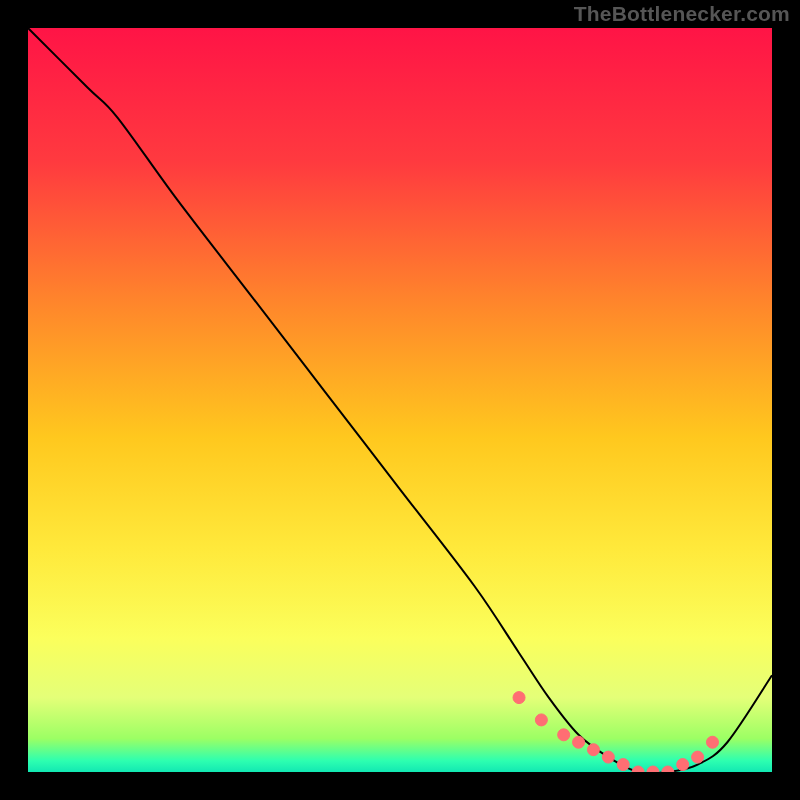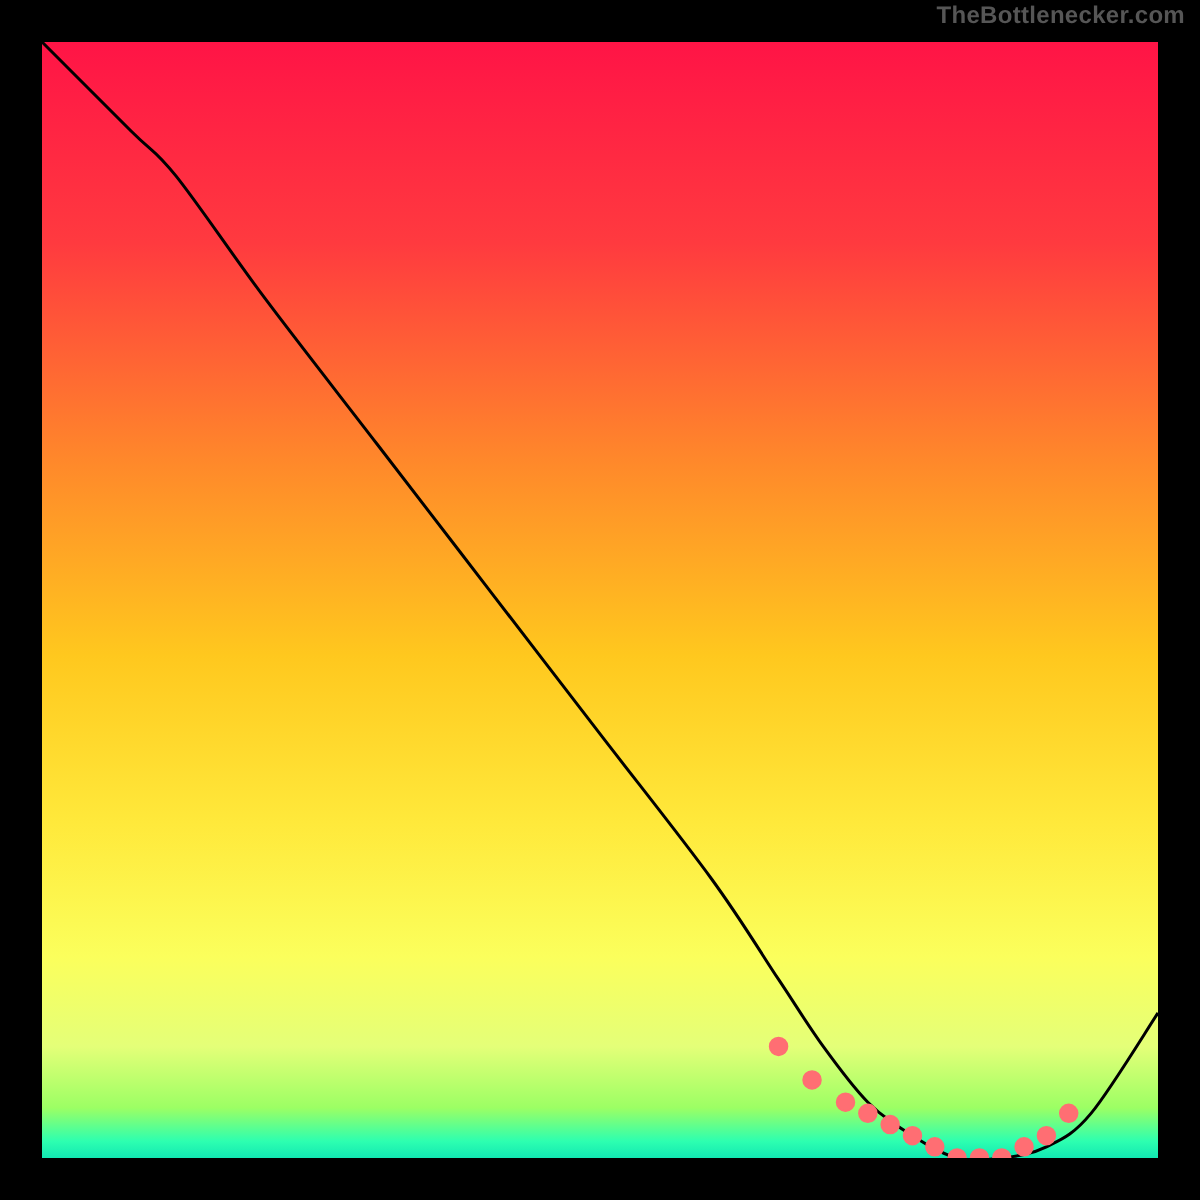--- a/index.html
+++ b/index.html
@@ -8,21 +8,21 @@
     position: relative;
     width: 800px;
     height: 800px;
     background: #000;
   }
   .attribution {
     position: absolute;
     top: 2px;
     right: 10px;
     font-family: Arial, Helvetica, sans-serif;
-    font-size: 16px;
+    font-size: 21px;
     font-weight: 600;
     color: #565656;
     letter-spacing: 0.2px;
   }
   .plot {
     position: absolute;
     left: 28px;
     top: 28px;
     width: 744px;
     height: 744px;

